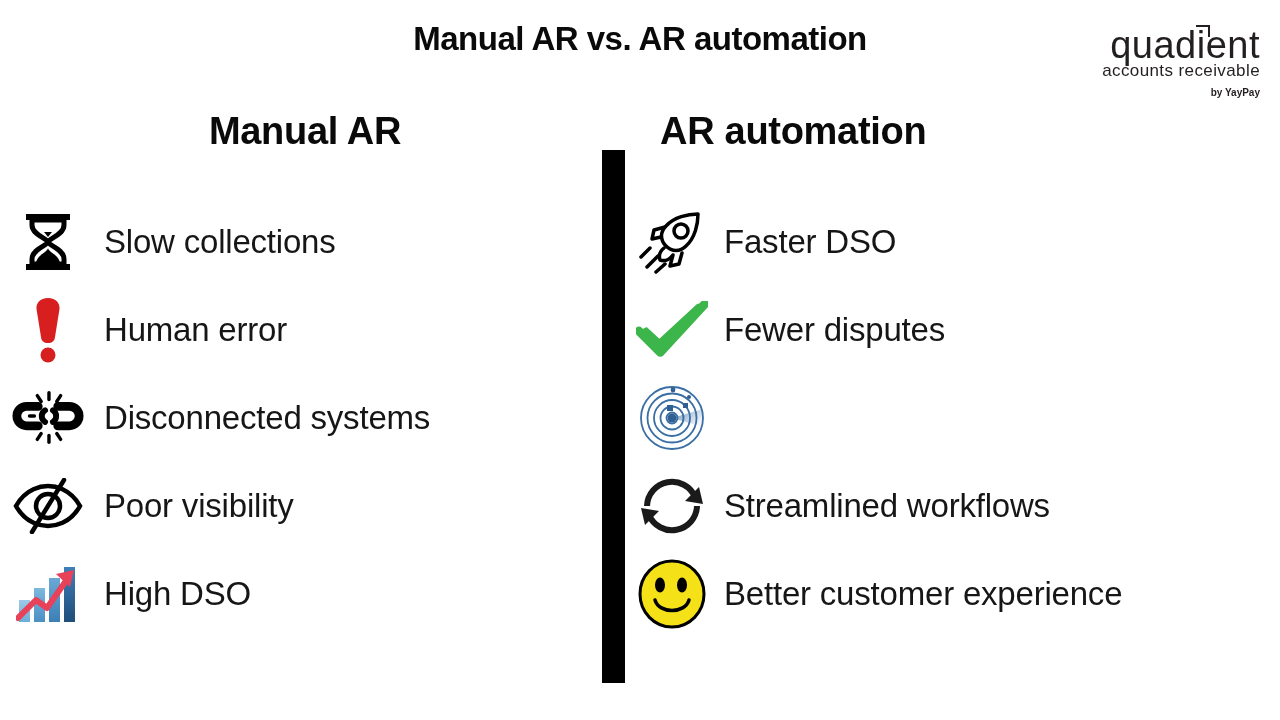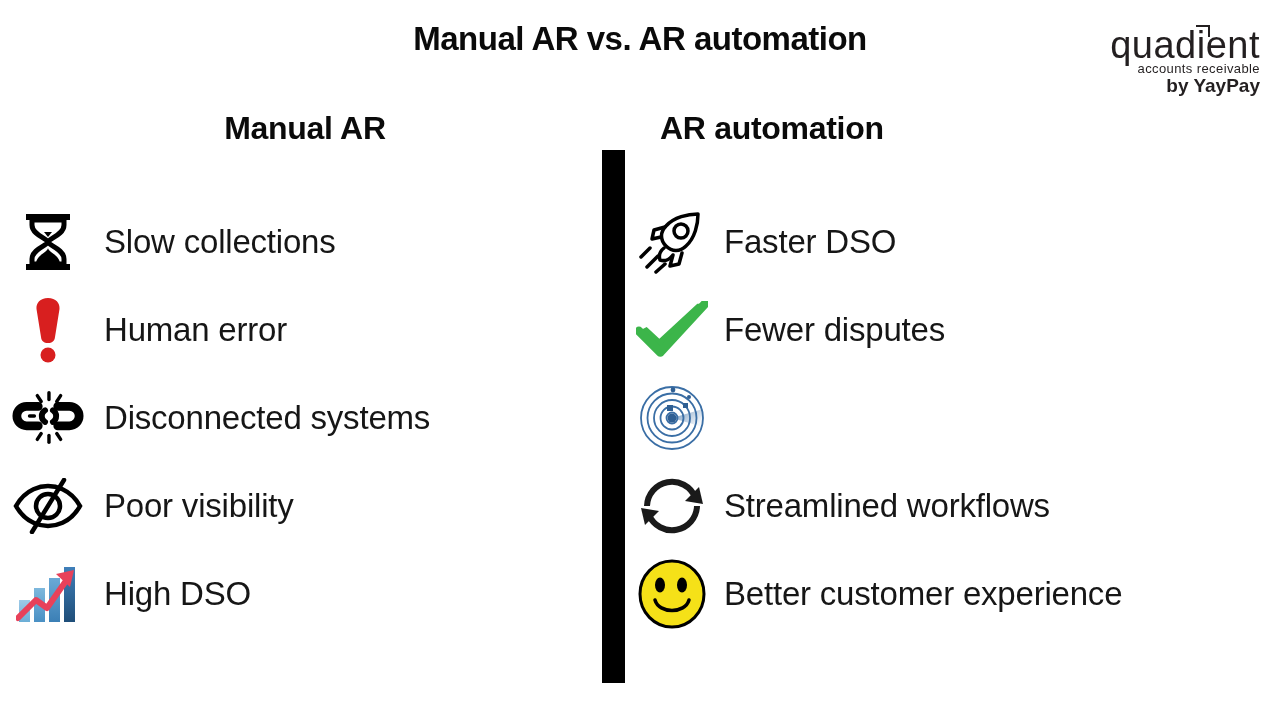--- a/index.html
+++ b/index.html
@@ -49,37 +49,37 @@
   .logo-tick {
     position: absolute;
     top: -1px;
     right: 50px;
     width: 12px;
     height: 10px;
     border-top: 2.5px solid #231f20;
     border-right: 2.5px solid #231f20;
   }
   .logo-sub {
-    font-size: 13px;
+    font-size: 17px;
     font-weight: 300;
     letter-spacing: 0.4px;
     color: #231f20;
     margin-top: -2px;
   }
   .logo-by {
-    font-size: 19px;
+    font-size: 10px;
     font-weight: bold;
     color: #231f20;
-    margin-top: 1px;
+    margin-top: 9px;
   }
 
   
   .col-head {
     position: absolute;
-    font-size: 32px;
+    font-size: 38px;
     font-weight: bold;
     letter-spacing: -0.3px;
     color: #0a0a0a;
     top: 110px;
   }
   .col-head.left  { left: 0;   width: 610px; text-align: center; }
   .col-head.right { left: 660px; width: 610px; text-align: left; }
 
   
   .divider {

